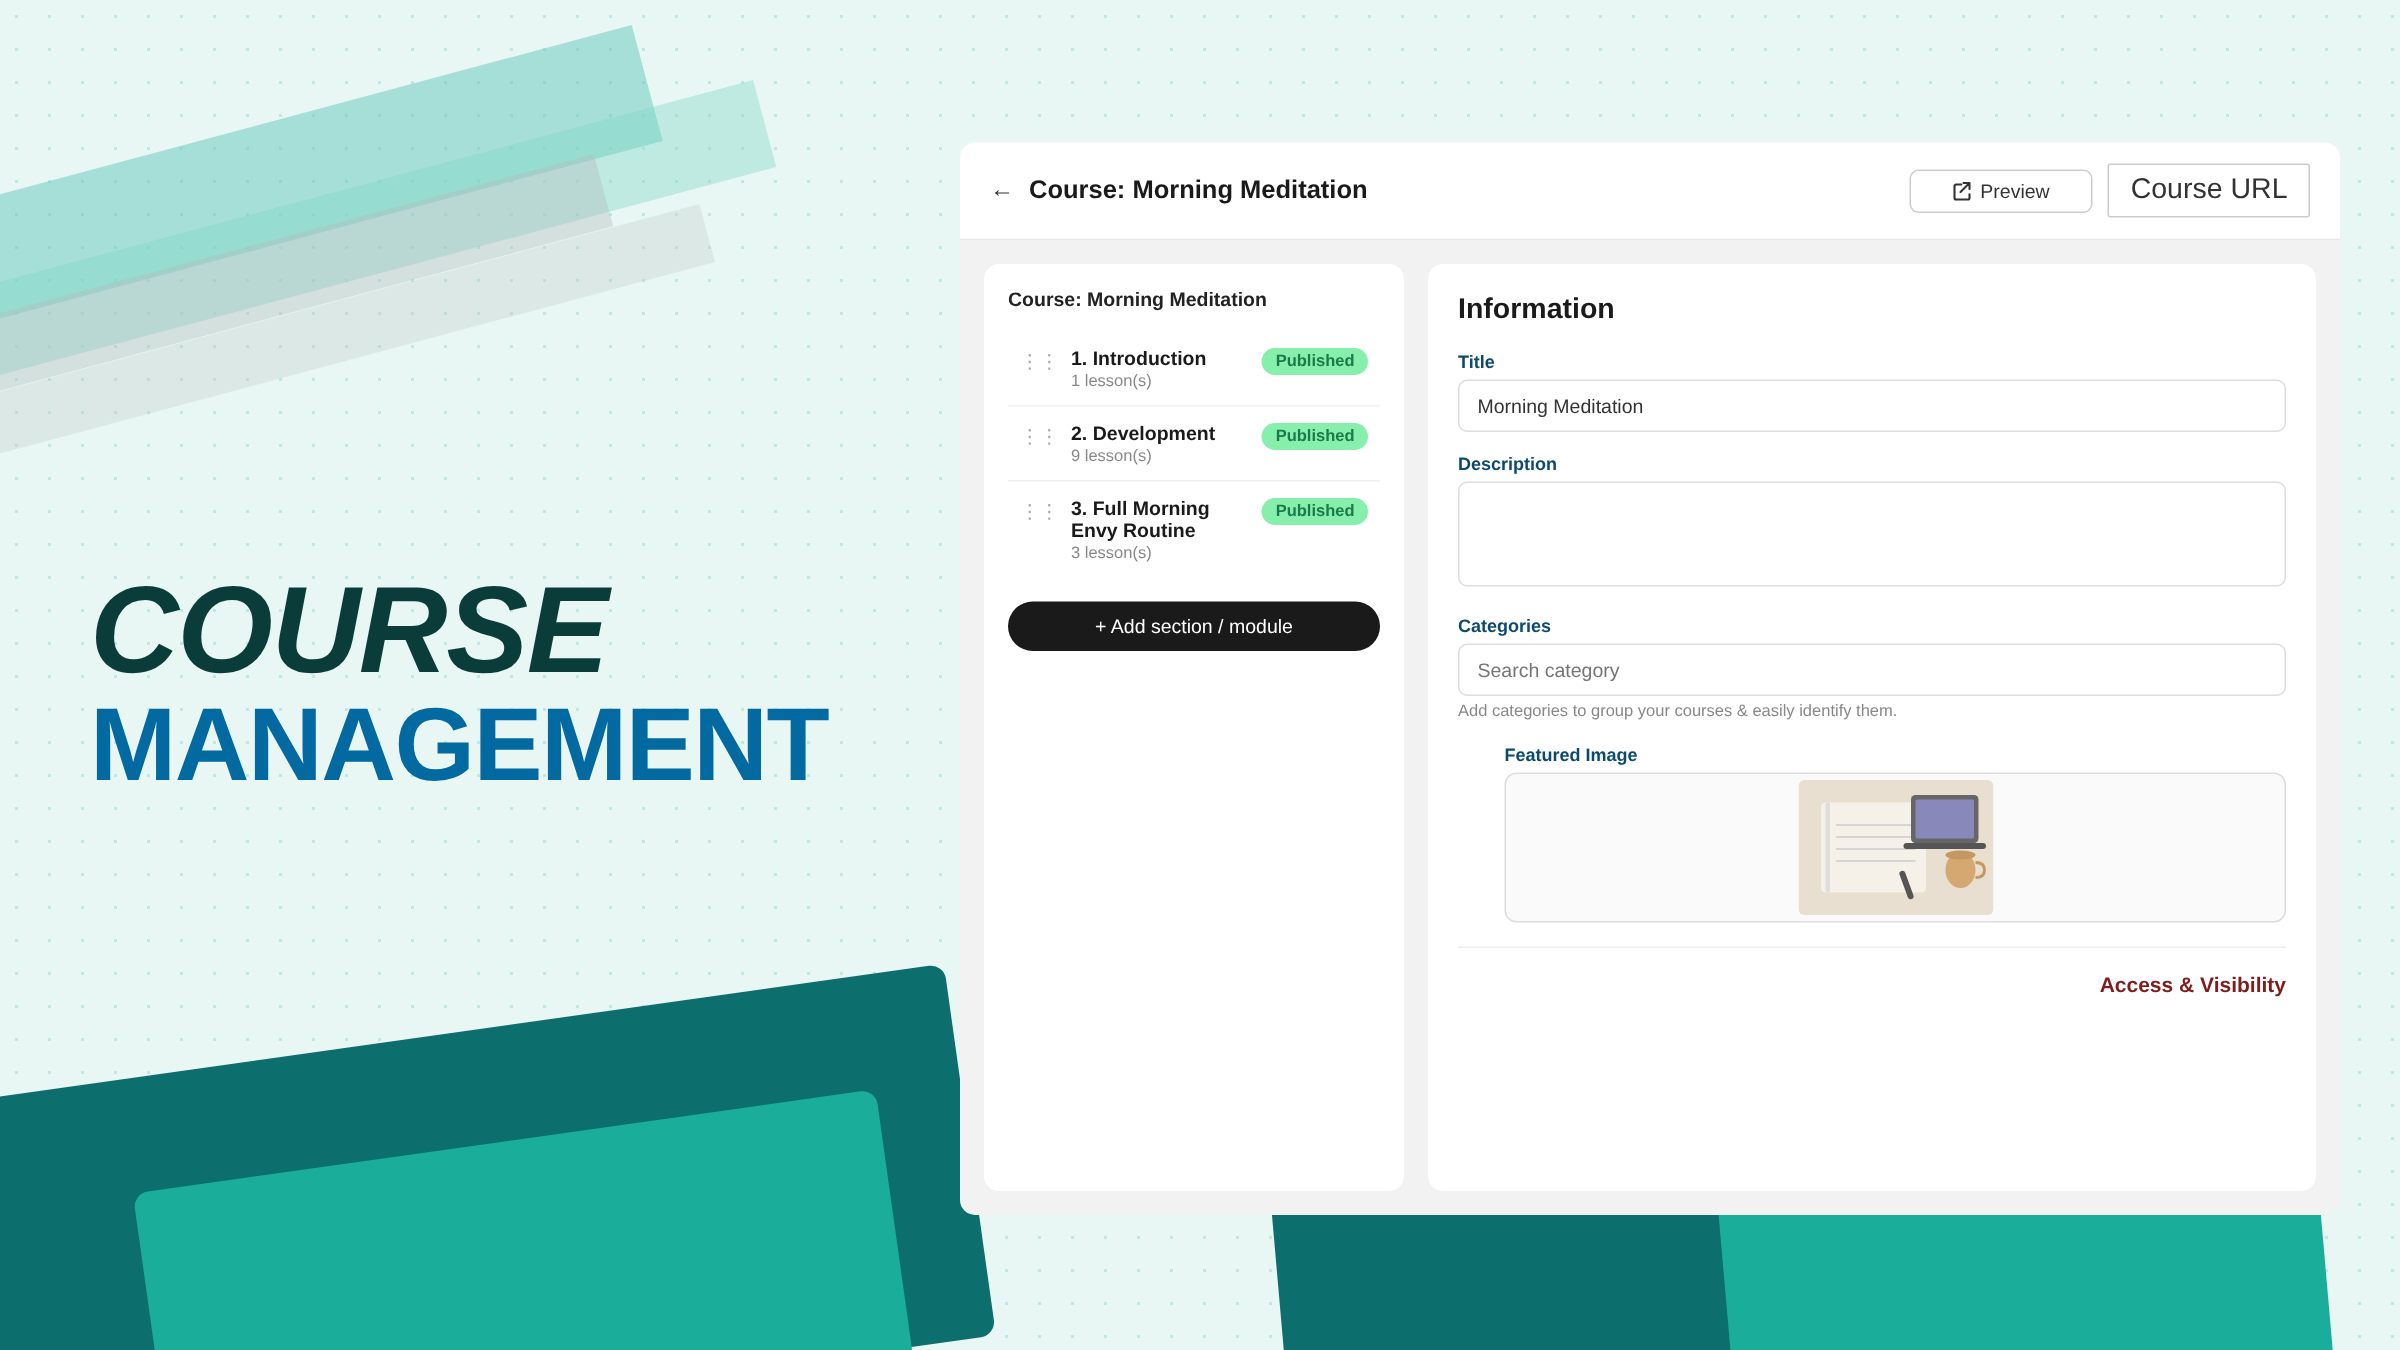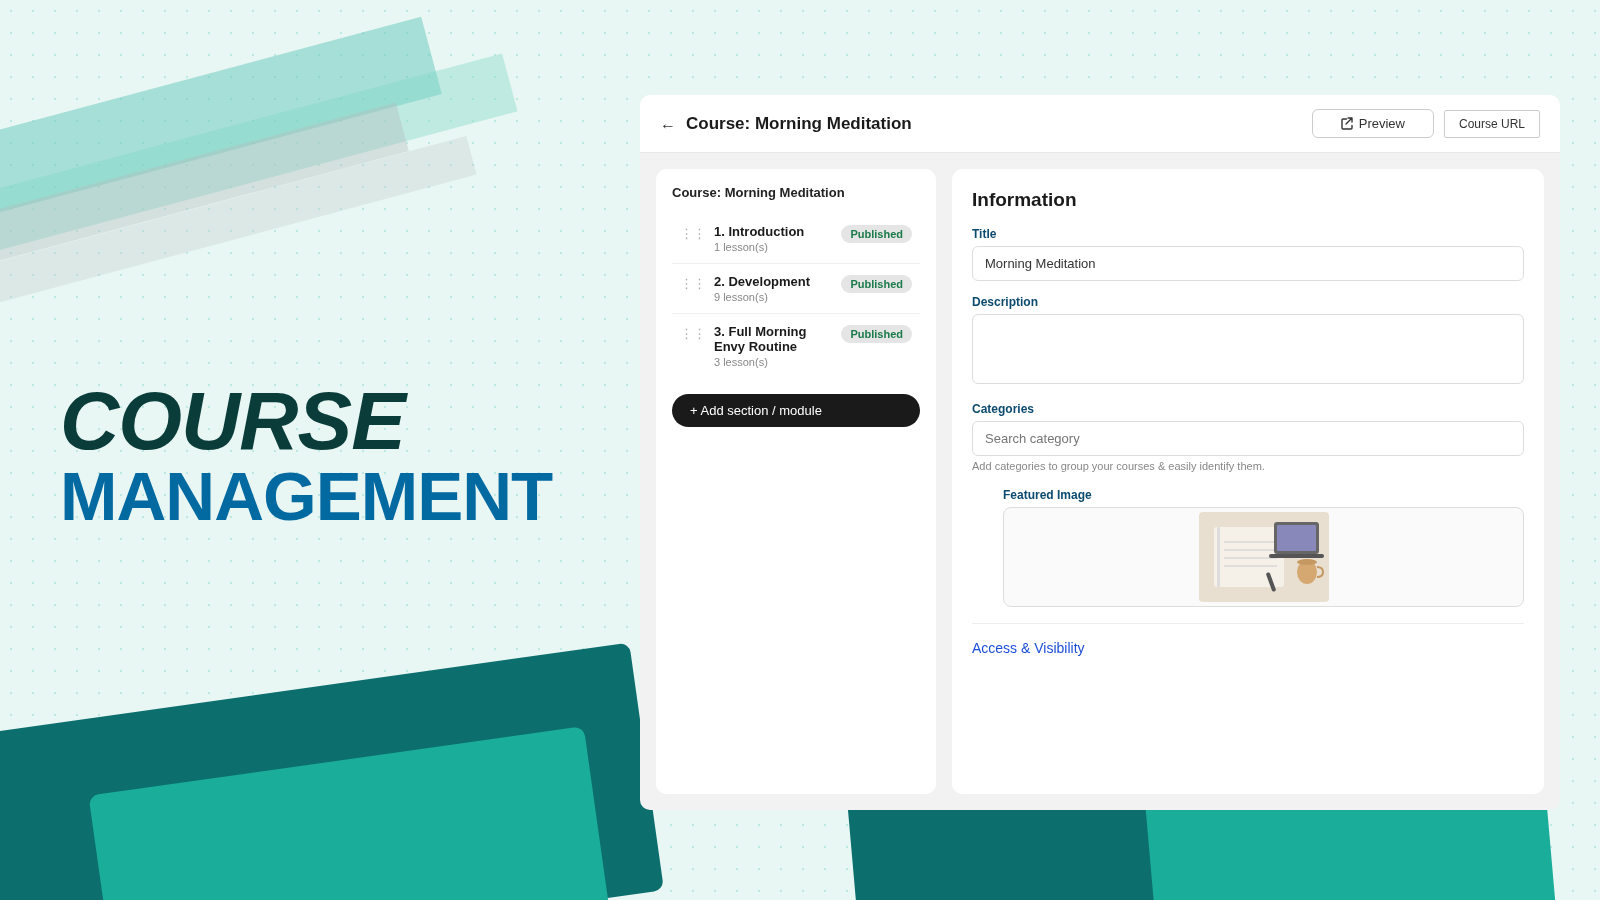--- a/index.html
+++ b/index.html
@@ -190,21 +190,21 @@
       font-size: 13px;
       cursor: pointer;
       color: #333;
     }
 
     .btn-course-url {
       border: 1px solid #ccc;
       background: white;
       border-radius: 2px;
       padding: 6px 14px;
-      font-size: 12px;
+      font-size: 19px;
       cursor: pointer;
       color: #333;
     }
 
     
     .panel-body {
       display: flex;
       flex: 1;
       background: #f2f2f2;
       border-radius: 0 0 10px 10px;
@@ -261,34 +261,35 @@
       color: #1a1a1a;
     }
 
     .module-lessons {
       font-size: 11px;
       color: #888;
       margin-top: 2px;
     }
 
     .badge-published {
-      background: #e5e5e5;
+      background: #86efac;
       color: #1a7a4a;
       font-size: 11px;
       font-weight: 600;
       padding: 3px 9px;
       border-radius: 20px;
       white-space: nowrap;
       margin-top: 1px;
     }
 
     .add-section-btn {
       margin-top: 16px;
       display: flex;
       align-items: center;
+      justify-content: center;
       gap: 6px;
       background: #1a1a1a;
       color: white;
       border: none;
       border-radius: 20px;
       padding: 9px 18px;
       font-size: 13px;
       font-weight: 500;
       cursor: pointer;
     }
@@ -366,22 +367,23 @@
       background: #fafafa;
     }
 
     .access-section {
       border-top: 1px solid #eee;
       padding-top: 16px;
     }
 
     .access-title {
       font-size: 14px;
-      font-weight: 400;
-      color: #1d4ed8;
+      font-weight: 700;
+      color: #7f1d1d;
+      text-align: right;
     }
   </style>
 </head>
 <body>
 
 <div class="bg-layer">
   <div class="dot-pattern"></div>
 
   <div class="bg-teal-bar-1"></div>
   <div class="bg-teal-bar-2"></div>

